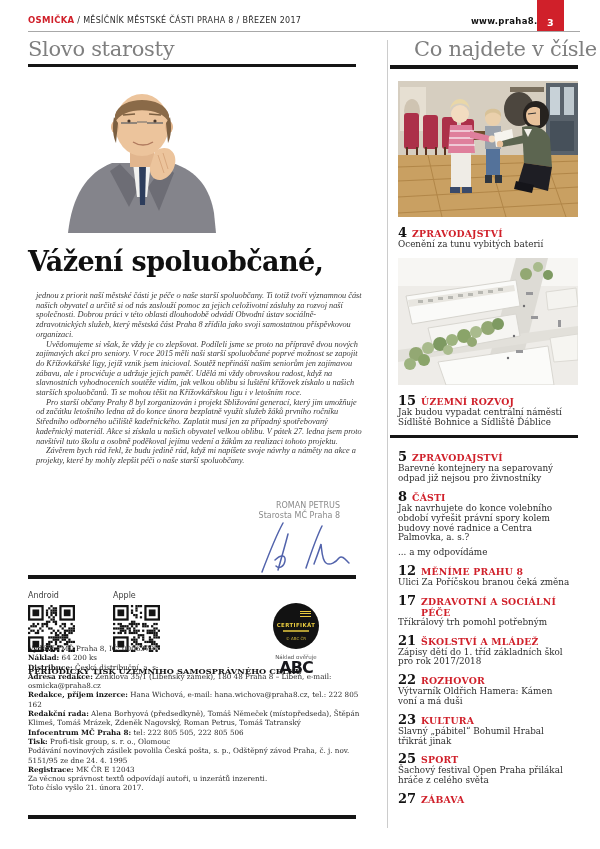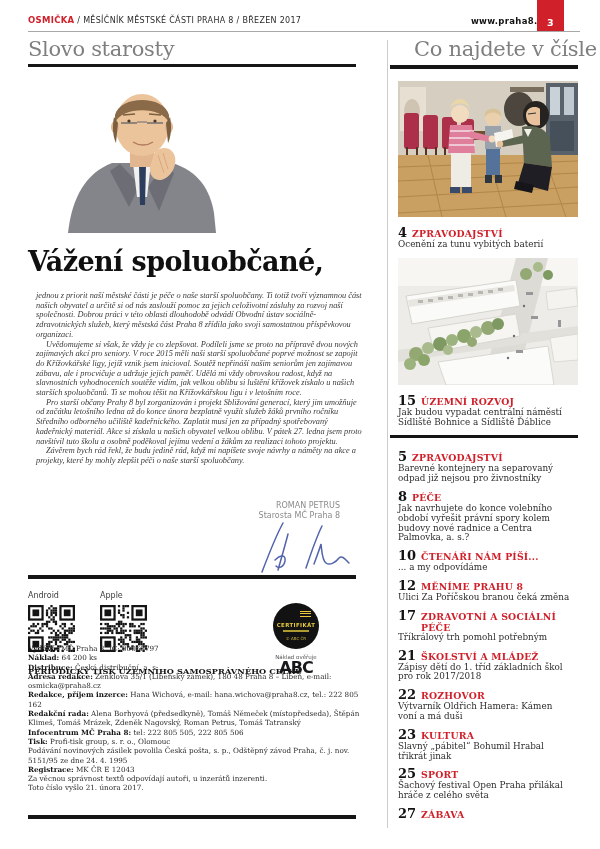--- a/index.html
+++ b/index.html
@@ -30,21 +30,21 @@
   .body-text{position:absolute;left:28px;top:291px;width:330px;
              font:italic 500 8.3px/9.7px "Liberation Serif",serif;color:#3a3a3a;margin-left:8px;}
   .body-text p{margin:0;}
   .body-text p + p{text-indent:10px;}
   .sig-block{position:absolute;left:28px;top:501px;width:328px;box-sizing:border-box;padding-right:16px;
              text-align:right;font-family:"DejaVu Sans",sans-serif;font-size:8px;line-height:10px;color:#8b8b8b;}
   .sig-scribble{position:absolute;left:248px;top:518px;width:105px;height:58px;}
   .left-mid-rule{position:absolute;left:28px;top:575px;width:328px;height:4px;background:#151515;}
 
   
-  .apps{position:absolute;left:28px;top:591px;display:flex;gap:25px;}
+  .apps{position:absolute;left:28px;top:591px;display:flex;gap:38px;}
   .app{width:47px;}
   .app-label{font-family:"DejaVu Sans",sans-serif;font-size:8px;color:#3c3c3c;margin-bottom:5px;}
   .qr{width:47px;height:47px;}
 
   
   .cert{position:absolute;left:266px;top:603px;width:60px;text-align:center;}
   .cert-badge{width:46px;height:46px;margin:0 auto;border-radius:50%;background:#121212;position:relative;}
   .cert-top{position:absolute;left:27px;top:8px;width:11px;height:7px;
             background:repeating-linear-gradient(#e6c93f 0,#e6c93f 1px,#121212 1px,#121212 2.4px);}
   .cert-word{position:absolute;left:0;right:0;top:19px;color:#e6c93f;font-family:"DejaVu Sans",sans-serif;
@@ -607,30 +607,26 @@
           <div class="toc-head">
             <span class="toc-num">5</span>
             <span class="toc-cat">ZPRAVODAJSTVÍ</span>
           </div>
           <div class="toc-desc">Barevné kontejnery na separovaný odpad již nejsou pro živnostníky</div>
         </div>
 
         <div class="toc-entry">
           <div class="toc-head">
             <span class="toc-num">8</span>
-            <span class="toc-cat">PÉČE</span>
+            <span class="toc-cat">ČÁSTI</span>
           </div>
           <div class="toc-desc">Jak navrhujete do konce volebního období vyřešit právní spory kolem budovy nové radnice a Centra Palmovka, a. s.?</div>
         </div>
 
         <div class="toc-entry">
-          <div class="toc-head">
-            <span class="toc-num">10</span>
-            <span class="toc-cat">ČTENÁŘI NÁM PÍŠÍ...</span>
-          </div>
           <div class="toc-desc">... a my odpovídáme</div>
         </div>
 
         <div class="toc-entry">
         </div>
 
         <div class="toc-entry">
           <div class="toc-head">
             <span class="toc-num">12</span>
             <span class="toc-cat">MĚNÍME PRAHU 8</span>

